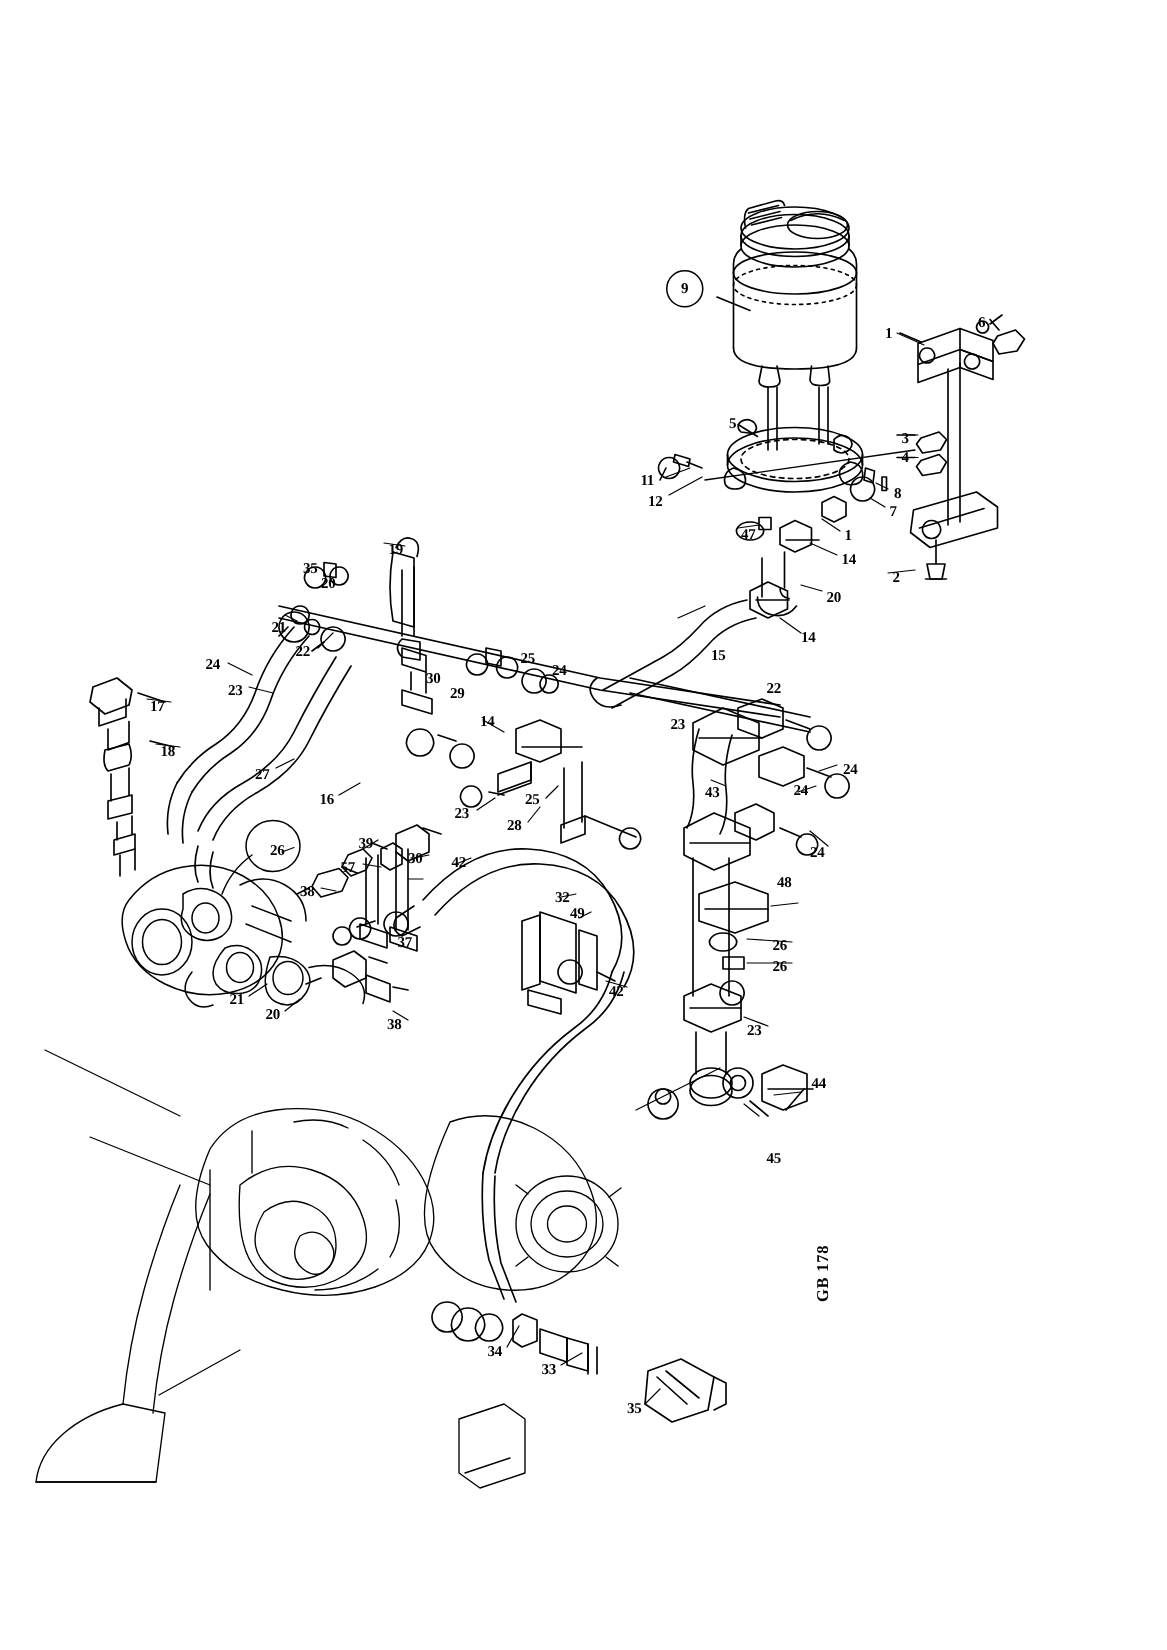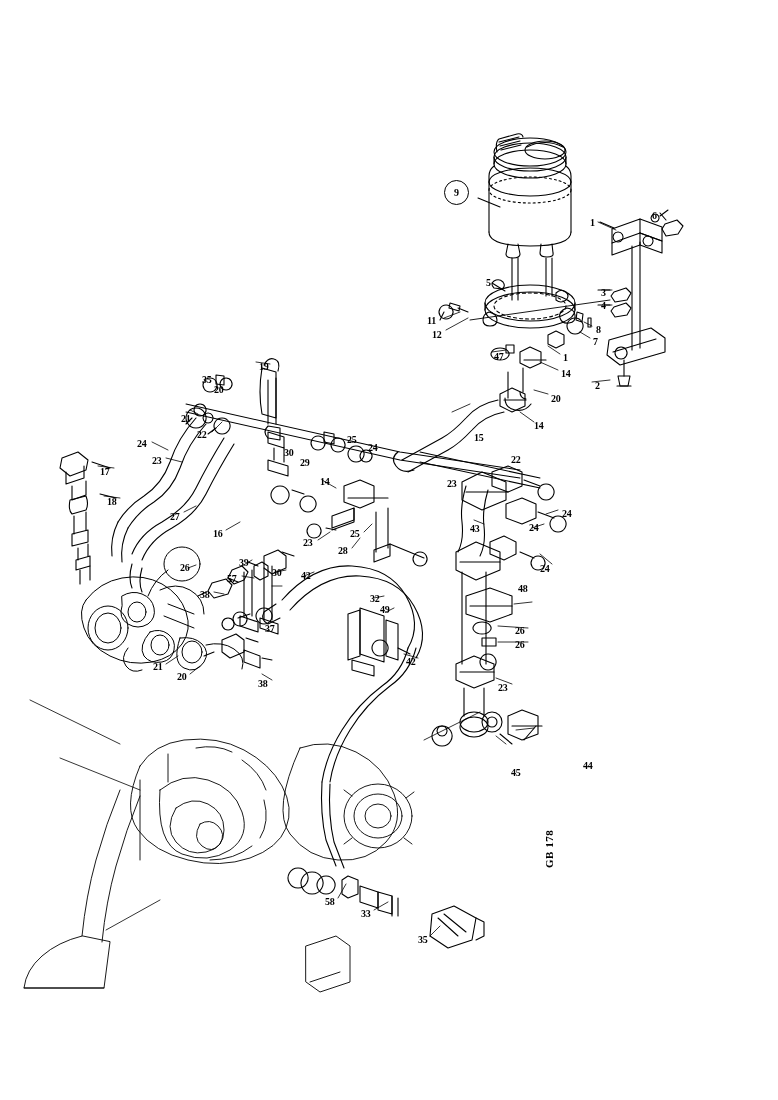--- a/index.html
+++ b/index.html
@@ -493,21 +493,21 @@
   <span class="callout" style="left:370px; top:594px;">32</span>
   <span class="callout" style="left:518px; top:584px;">48</span>
   <span class="callout" style="left:380px; top:605px;">49</span>
   <span class="callout" style="left:515px; top:626px;">26</span>
   <span class="callout" style="left:515px; top:640px;">26</span>
   <span class="callout" style="left:406px; top:657px;">42</span>
   <span class="callout" style="left:153px; top:662px;">21</span>
   <span class="callout" style="left:177px; top:672px;">20</span>
   <span class="callout" style="left:258px; top:679px;">38</span>
   <span class="callout" style="left:498px; top:683px;">23</span>
-  <span class="callout" style="left:541px; top:761px;margin-left:42px;">44</span>
+  <span class="callout" style="left:541px; top:718px;">44</span>
   <span class="callout" style="left:511px; top:768px;">45</span>
-  <span class="callout" style="left:325px; top:897px;">58</span>
+  <span class="callout" style="left:325px; top:897px;">34</span>
   <span class="callout" style="left:361px; top:909px;">33</span>
   <span class="callout" style="left:418px; top:935px;">35</span>
 
   <span class="sheetcode" style="left:543px; top:868px;">GB 178</span>
 
 </div>
 
 </body></html>

